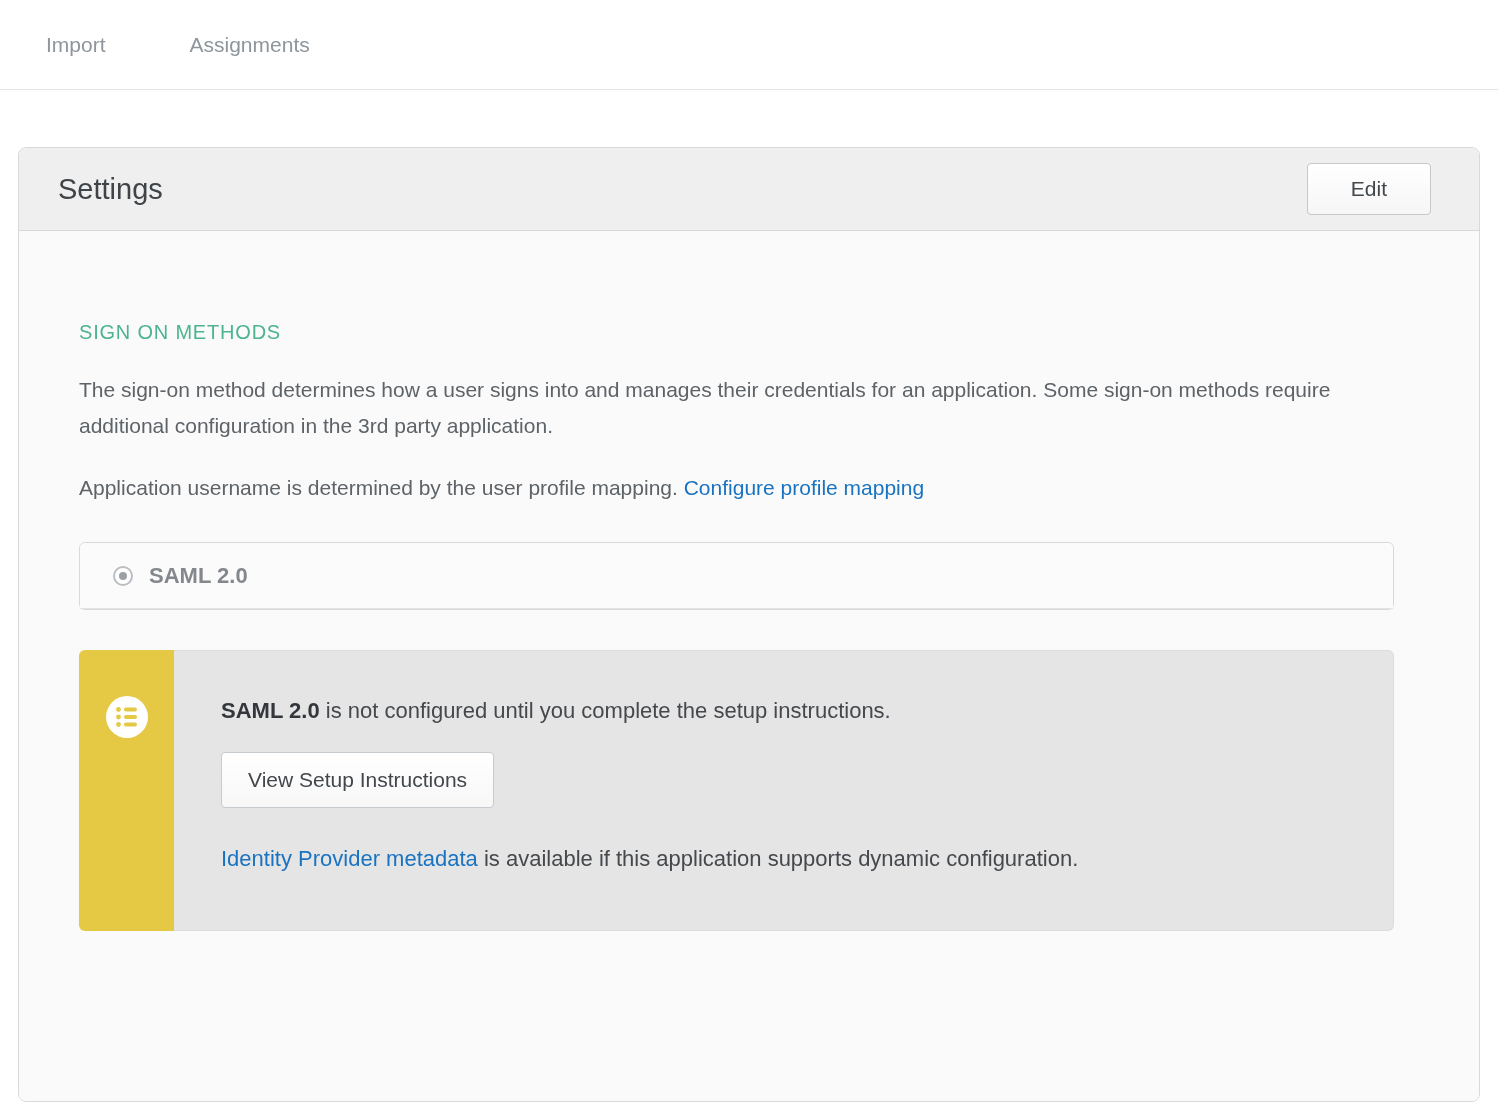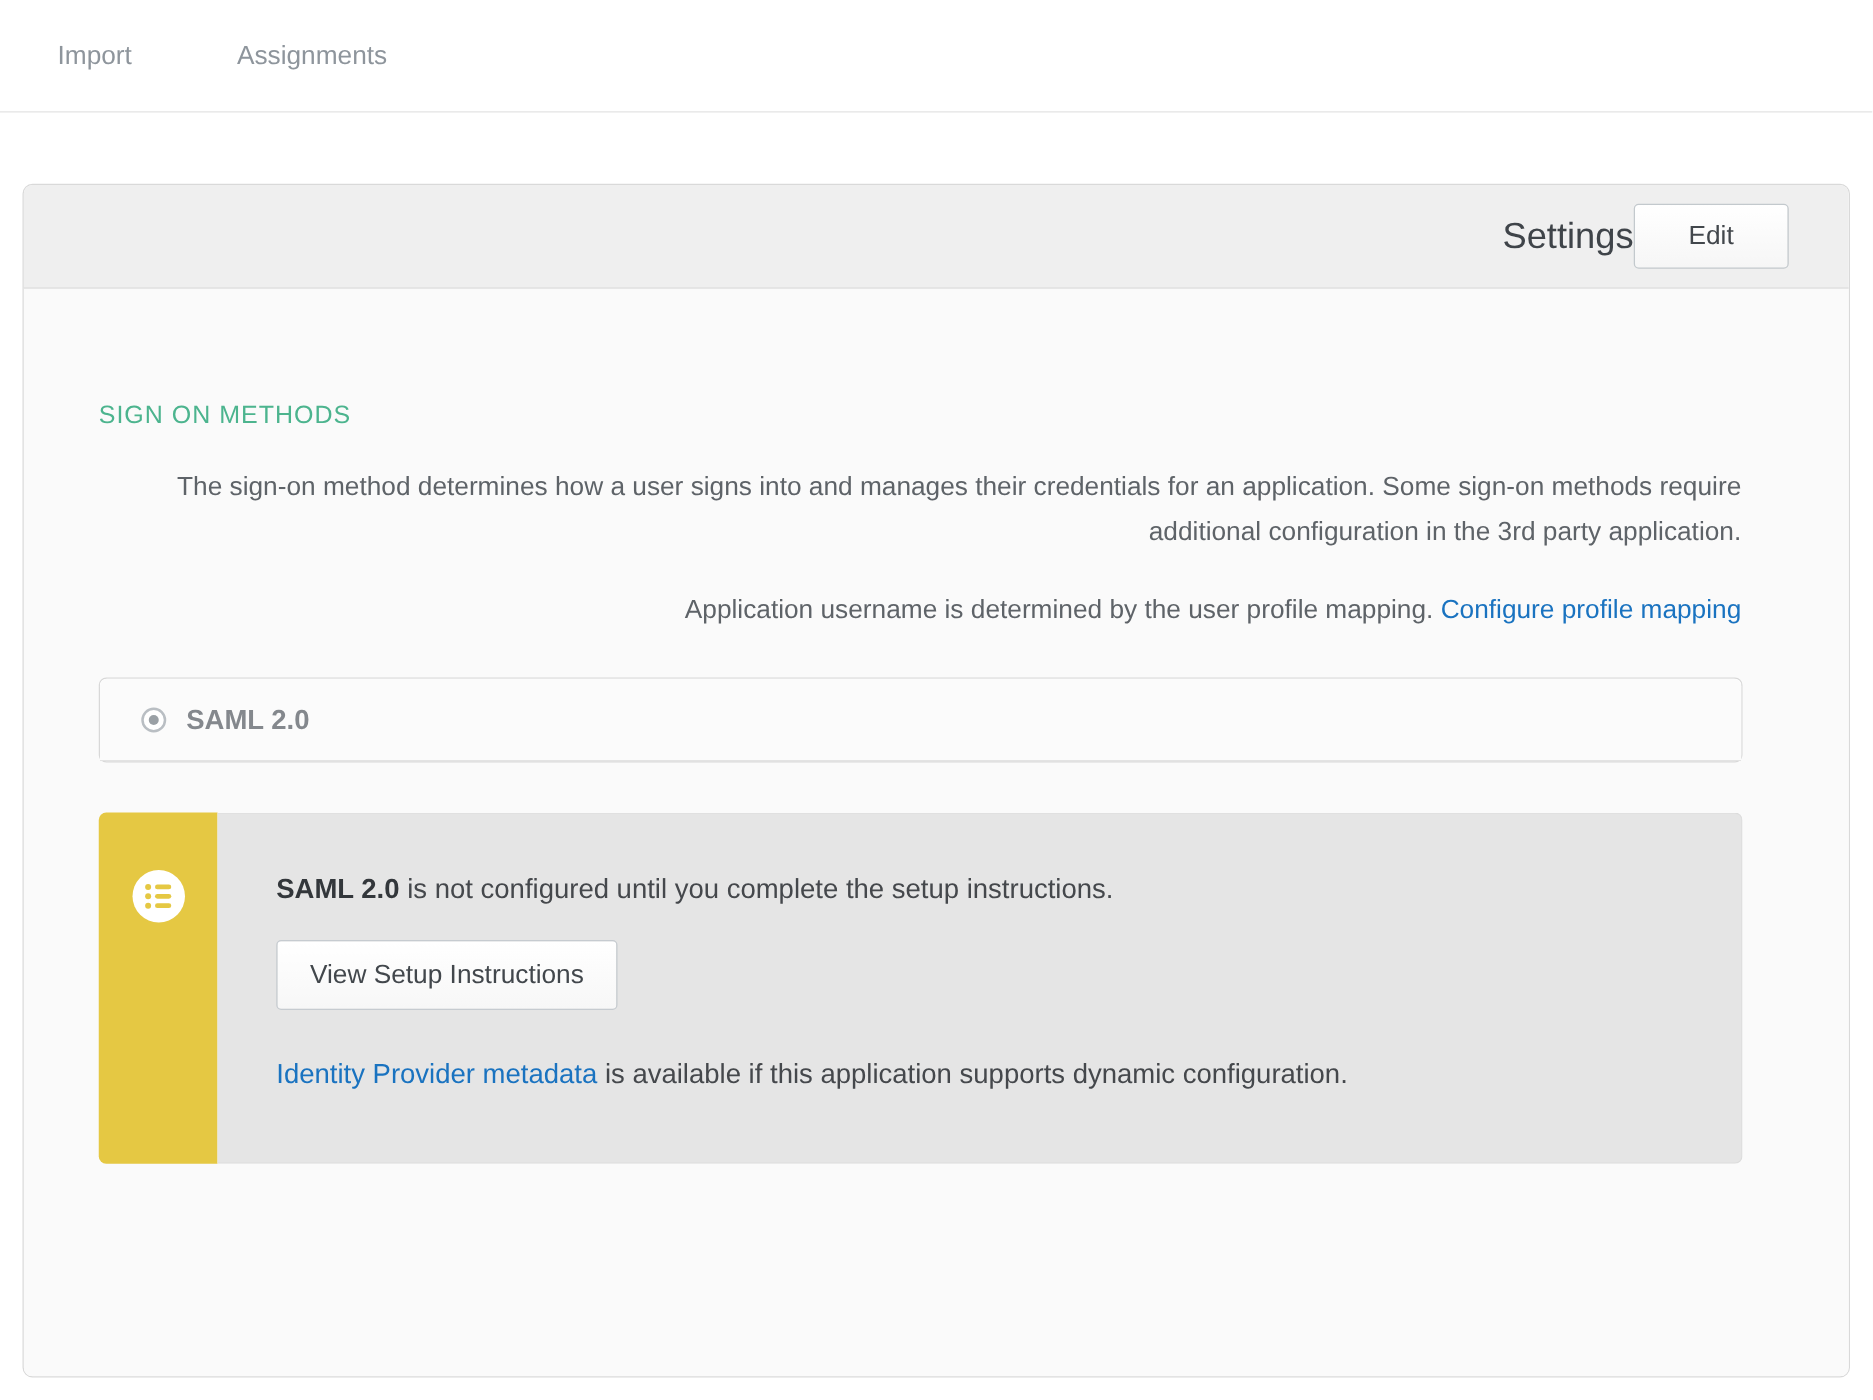--- a/index.html
+++ b/index.html
@@ -41,21 +41,21 @@
   
   .panel {
     margin: 57px 18px 0 18px;
     border: 1px solid #d9d9d9;
     border-radius: 8px;
     overflow: hidden;
   }
   .panel-header {
     display: flex;
     align-items: center;
-    justify-content: flex-end;
+    justify-content: space-between;
     height: 83px;
     padding: 0 48px 0 39px;
     background: #efefef;
     border-bottom: 1px solid #d9d9d9;
   }
   .panel-title {
     margin: 0;
     font-size: 29px;
     font-weight: 400;
     color: #3f4449;
@@ -83,21 +83,20 @@
     font-weight: 400;
     letter-spacing: 0.8px;
     color: #4cb48e;
   }
   .para {
     margin: 28px 0 0 0;
     font-size: 21px;
     line-height: 36px;
     color: #5e6368;
     max-width: 1315px;
-    text-align: right;
   }
   .para-2 { margin-top: 26px; }
   a.link {
     color: #1a73c0;
     text-decoration: none;
     cursor: pointer;
   }
 
   
   .saml-box {

